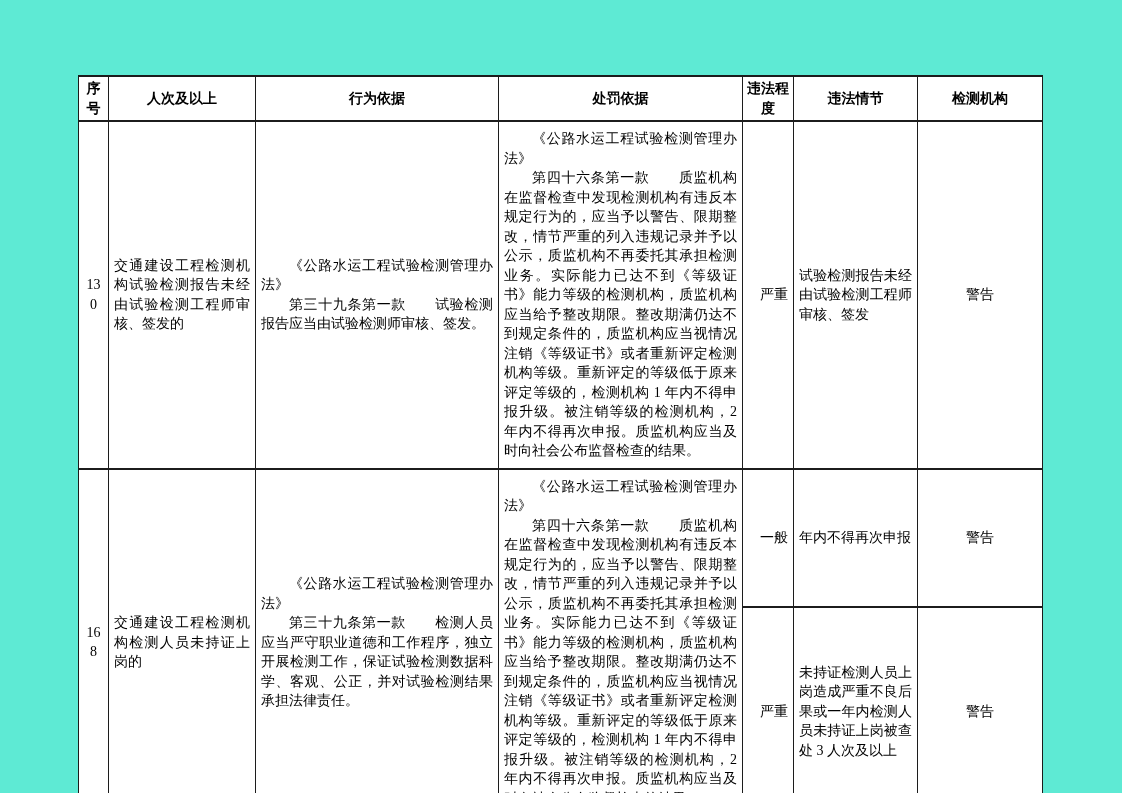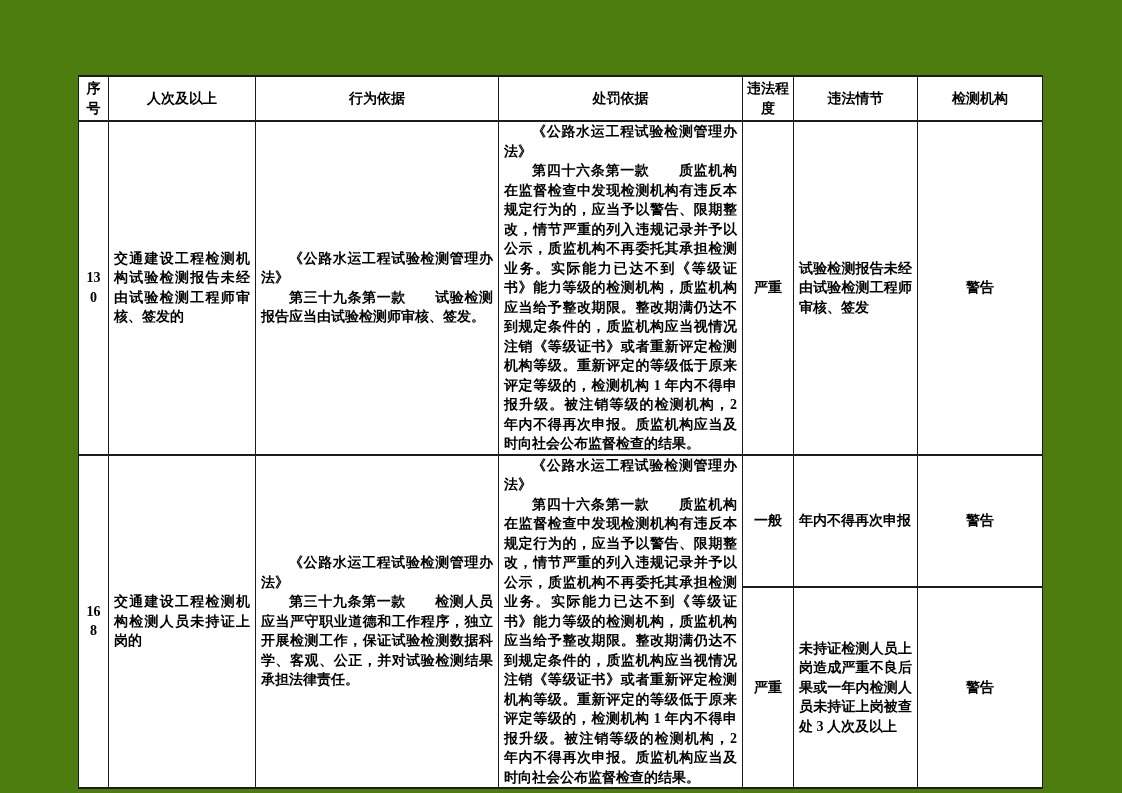--- a/index.html
+++ b/index.html
@@ -6,43 +6,42 @@
     margin: 0;
     padding: 0;
     background: #ffffff;
     color: #000000;
     font-family: "Liberation Serif", "DejaVu Serif", serif;
   }
   .page {
     position: relative;
     width: 1122px;
     height: 793px;
-    background: #4d7c0f;
+    background: #5eead4;
     overflow: hidden;
   }
   table.reg-table {
     border-collapse: collapse;
     table-layout: fixed;
     width: 964px;
     margin: 75px 0 0 78px;
     background: #ffffff;
   }
   table.reg-table th,
   table.reg-table td {
     border-left: 1px solid #1c1c1c;
     border-right: 1px solid #1c1c1c;
     border-top: 2px solid #1c1c1c;
     border-bottom: 2px solid #1c1c1c;
     font-size: 14px;
     line-height: 19.5px;
-    padding: 0 5px;
+    padding: 7px 5px;
     vertical-align: middle;
     word-break: break-all;
     overflow: hidden;
-    font-weight: bold;
   }
   table.reg-table th {
     font-weight: bold;
     text-align: center;
     padding: 2px 3px;
   }
   tr.header-row   { height: 45px; }
   tr.row-167      { height: 293px; }
   tr.row-168a     { height: 117px; }
   tr.row-168b     { height: 177px; }
@@ -61,21 +60,21 @@
     text-align: justify;
     text-justify: inter-ideograph;
   }
   td.cell-penalty-basis {
     vertical-align: top;
     text-align: justify;
     text-justify: inter-ideograph;
     padding-top: 1px;
   }
   td.cell-degree {
-    text-align: center;
+    text-align: right;
   }
   td.cell-circumstance {
     text-align: justify;
     text-justify: inter-ideograph;
     margin-left: 8px;
   }
   td.cell-penalty {
     text-align: center;
   }
   .para {

